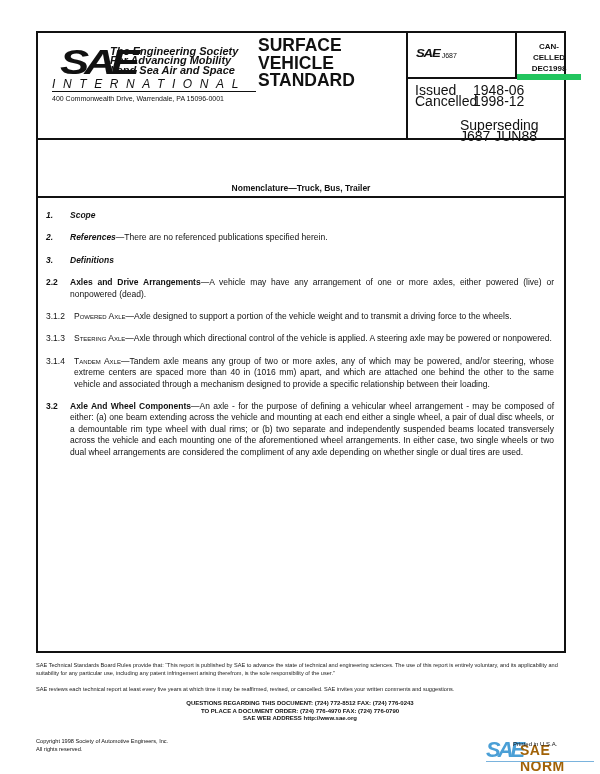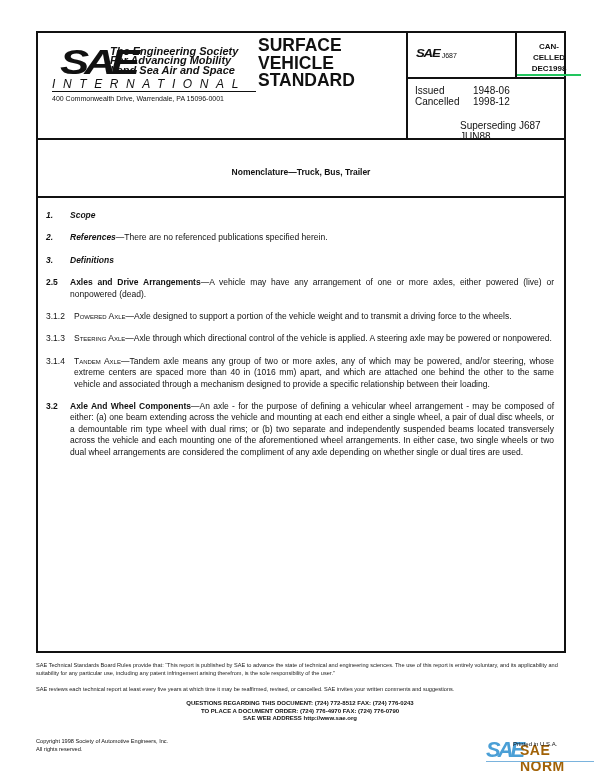--- a/index.html
+++ b/index.html
@@ -24,29 +24,29 @@
   .std-type { position: absolute; left: 220px; top: 4px; font-size: 17.5px; font-weight: bold; line-height: 17.5px; }
   .std-type div { white-space: nowrap; }
 
   .vdiv { position: absolute; left: 368px; top: 0; width: 2px; height: 105px; background: #111; }
   .doc-id { position: absolute; left: 378px; top: 14px; display: flex; align-items: flex-end; }
   .doc-id .sae-small { font-weight: bold; font-style: italic; font-size: 11px; letter-spacing: -1px; transform: scaleX(1.2); transform-origin: left; margin-right: 6px; }
   .doc-id .num { font-size: 7px; }
   .vdiv2 { position: absolute; left: 477px; top: 0; width: 2px; height: 46px; background: #111; }
   .hdiv { position: absolute; left: 370px; top: 44px; width: 156px; height: 2px; background: #111; }
   .canc { position: absolute; left: 479px; top: 8px; width: 64px; text-align: center; font-size: 8px; font-weight: bold; line-height: 11px; }
-  .canc .u { border-bottom: 2px solid #22c55e; }
-  .dates { position: absolute; left: 377px; top: 52px; font-size: 10px; line-height: 11px; }
+  .canc .u { border-bottom: 6px solid #22c55e; }
+  .dates { position: absolute; left: 377px; top: 52px; font-size: 14px; line-height: 11px; }
   .dates .row { display: flex; }
   .dates .lbl { width: 58px; }
   .dates .sup { margin-top: 13px; margin-left: 45px; }
 
   
   .title-sec { position: absolute; left: 0; top: 107px; width: 526px; height: 56px; border-bottom: 2px solid #111; }
-  .title { position: absolute; left: 0; right: 0; top: 27px; text-align: center; font-size: 8.5px; font-weight: bold; }
+  .title { position: absolute; left: 0; right: 0; top: 43px; text-align: center; font-size: 8.5px; font-weight: bold; }
 
   
   .body { position: absolute; left: 8px; top: 177px; width: 508px; font-size: 8.5px; line-height: 11.4px; }
   .para { display: flex; margin-bottom: 11px; }
   .para .n { flex: 0 0 24px; }
   .para .n.lvl3 { flex: 0 0 28px; font-weight: normal; }
   .para .t { flex: 1; text-align: justify; }
   .bi { font-weight: bold; font-style: italic; }
   .b { font-weight: bold; }
   .sc { font-variant: small-caps; }
@@ -119,21 +119,21 @@
     </div>
     <div class="para">
       <span class="n bi">2.</span>
       <span class="t"><span class="bi">References</span><span>—There are no referenced publications specified herein.</span></span>
     </div>
     <div class="para">
       <span class="n bi">3.</span>
       <span class="t"><span class="bi">Definitions</span></span>
     </div>
     <div class="para">
-      <span class="n b">2.5</span>
+      <span class="n b">2.2</span>
       <span class="t"><span class="b">Axles and Drive Arrangements</span><span>—A vehicle may have any arrangement of one or more axles, either powered (live) or nonpowered (dead).</span></span>
     </div>
     <div class="para">
       <span class="n lvl3">3.1.2</span>
       <span class="t"><span class="sc">Powered Axle</span><span>—Axle designed to support a portion of the vehicle weight and to transmit a driving force to the wheels.</span></span>
     </div>
     <div class="para">
       <span class="n lvl3">3.1.3</span>
       <span class="t"><span class="sc">Steering Axle</span><span>—Axle through which directional control of the vehicle is applied.  A steering axle may be powered or nonpowered.</span></span>
     </div>

